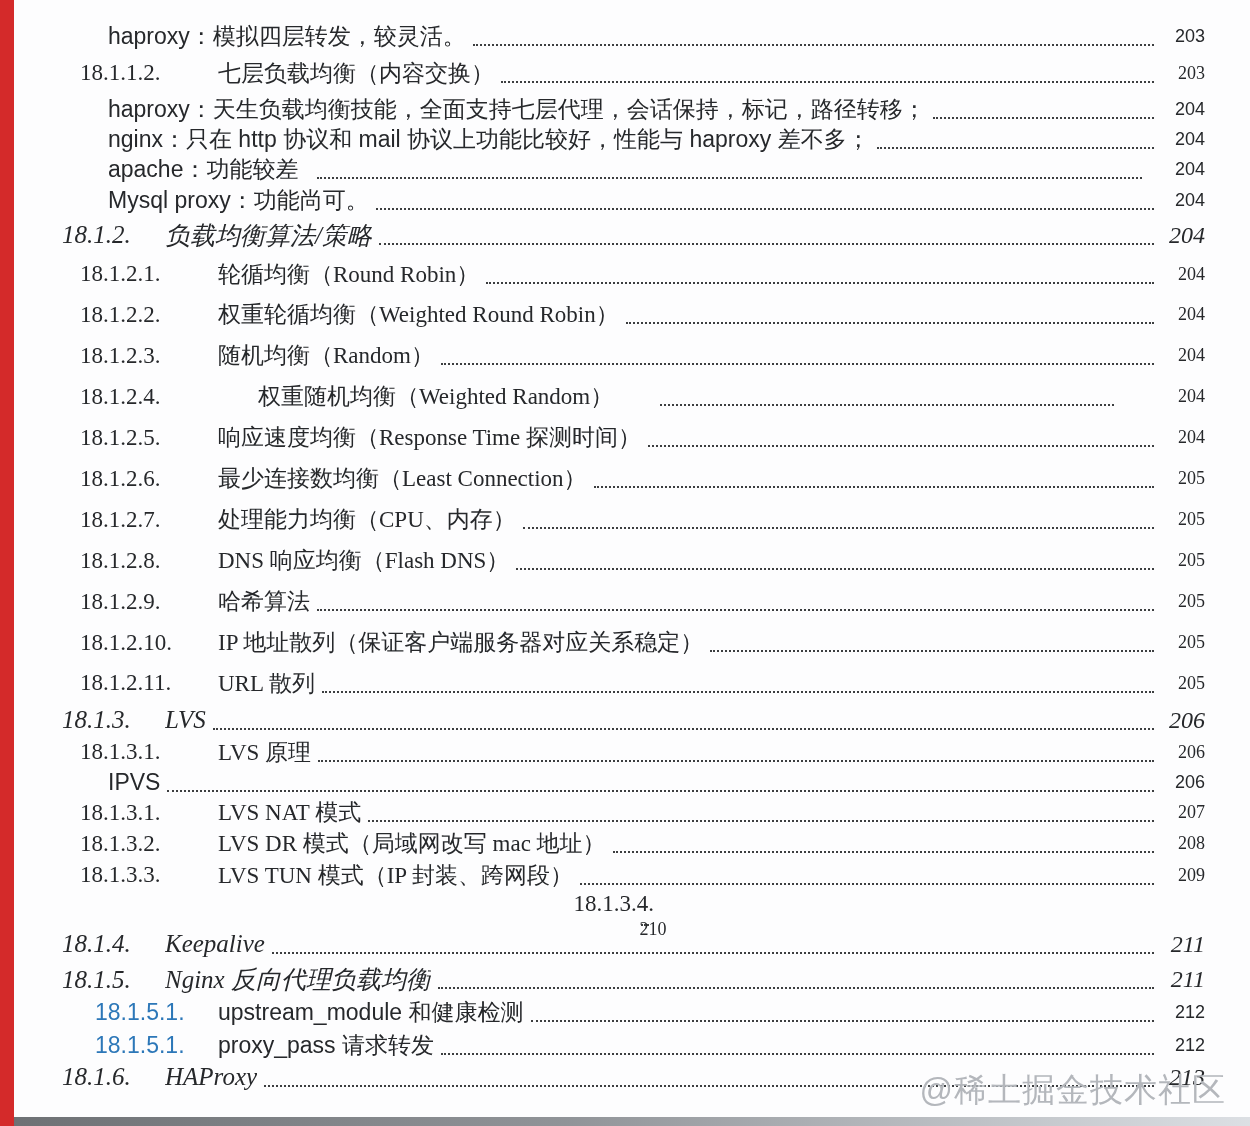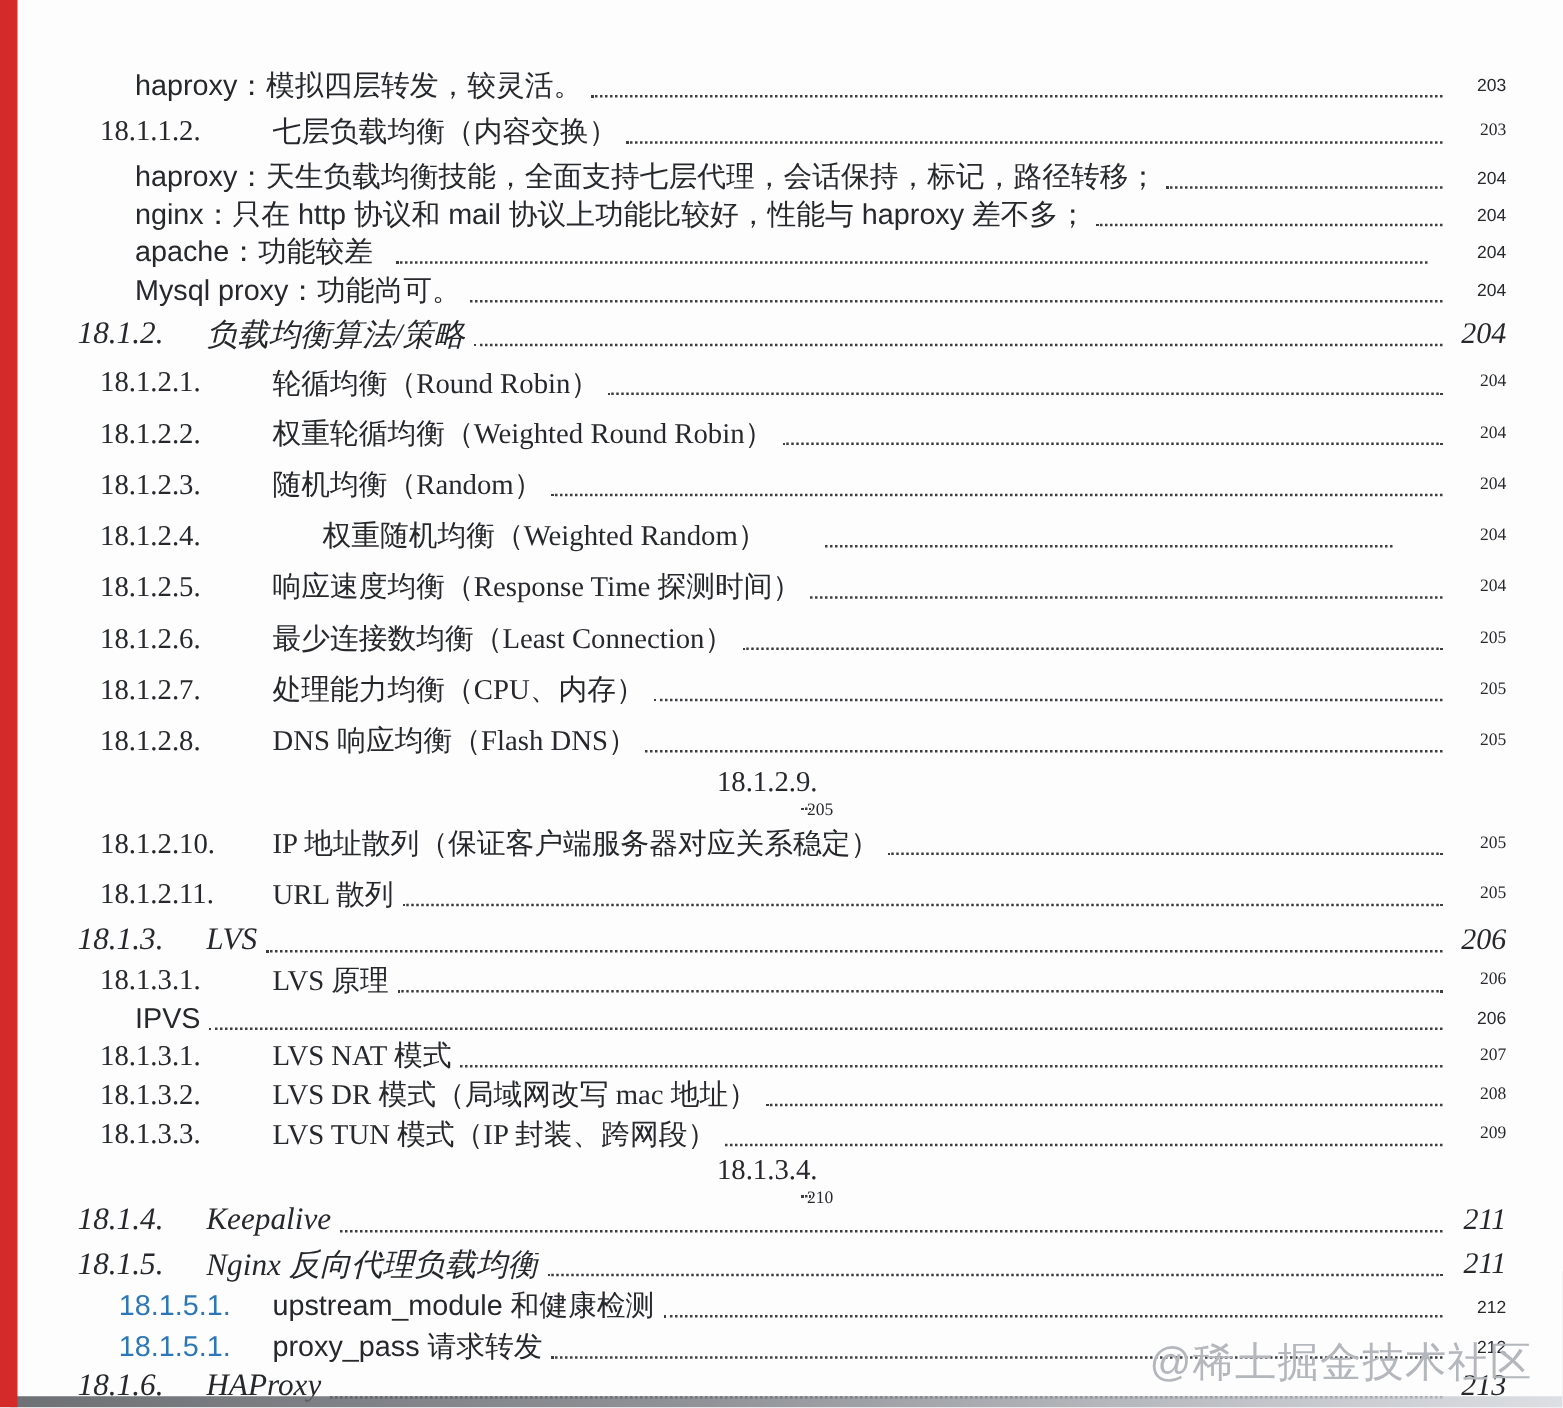--- a/index.html
+++ b/index.html
@@ -16,33 +16,33 @@
     width:14px; background:var(--accent,#d42a2a);
     z-index:5;
   }
   .bottom-strip {
     position:absolute; left:8px; right:0; bottom:0; height:9px;
     background:linear-gradient(90deg,#54585c 0%,#7d8186 45%,#b6babf 80%,#d6dadf 100%);
     opacity:.85; z-index:4;
   }
   .toc {
     position:absolute; left:0; top:0; right:0;
-    padding-top:52px; padding-right:45px;
+    padding-top:20px; padding-right:45px;
     z-index:2;
   }
   .row { display:flex; align-items:center; font-size:23px; }
   .row .num { flex:0 0 auto; white-space:nowrap; }
   .row .title { flex:0 1 auto; white-space:nowrap; overflow:hidden; }
   .row .dots {
     flex:1 1 20px; height:3px; margin:0 3px 0 7px;
     border-bottom:2.5px dotted #3c3e40;
     align-self:center; transform:translateY(7px);
     min-width:8px;
   }
-  .row .page { flex:0 0 auto; min-width:48px; text-align:right; font-size:14px; }
+  .row .page { flex:0 0 auto; min-width:48px; text-align:right; font-size:18px; }
   
   .lv-text { padding-left:108px; }
   .lv-l3   { padding-left:62px; }
   .lv-l4   { padding-left:80px;font-family:Liberation Serif, serif; }
   .lv-l4b  { padding-left:95px; }
   .lv-l3 .num  { width:103px; }
   .lv-l4 .num  { width:138px; }
   .lv-l4b .num { width:123px; }
   
   .row.it, .row.it .num, .row.it .title, .row.it .page {
@@ -143,21 +143,21 @@
         <span class="title">处理能力均衡（CPU、内存）</span>
         <span class="dots"></span>
         <span class="page">205</span>
       </div>
       <div class="row lv-l4" style="height: 41px;">
         <span class="num">18.1.2.8.</span>
         <span class="title">DNS 响应均衡（Flash DNS）</span>
         <span class="dots"></span>
         <span class="page">205</span>
       </div>
-      <div class="row lv-l4" style="height: 41px; flex-direction: column;">
+      <div class="row lv-l4" style="height: 41px;">
         <span class="num">18.1.2.9.</span>
         <span class="title">哈希算法</span>
         <span class="dots"></span>
         <span class="page">205</span>
       </div>
       <div class="row lv-l4" style="height: 41px;">
         <span class="num">18.1.2.10.</span>
         <span class="title">IP 地址散列（保证客户端服务器对应关系稳定）</span>
         <span class="dots"></span>
         <span class="page">205</span>

